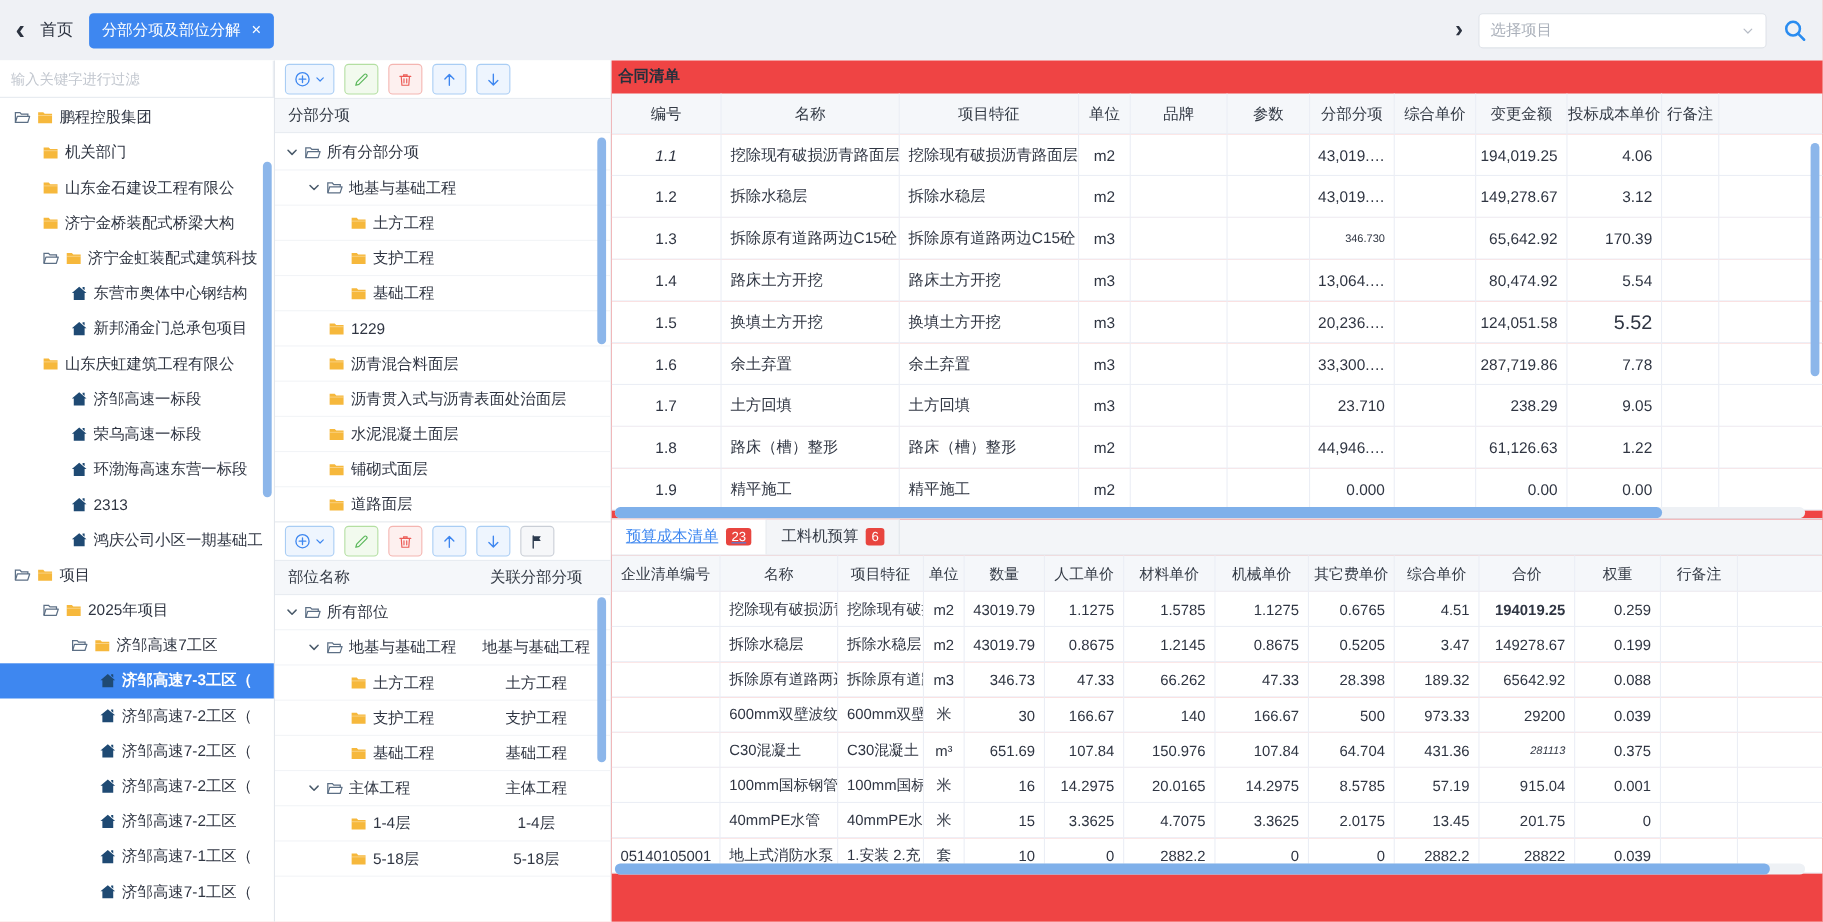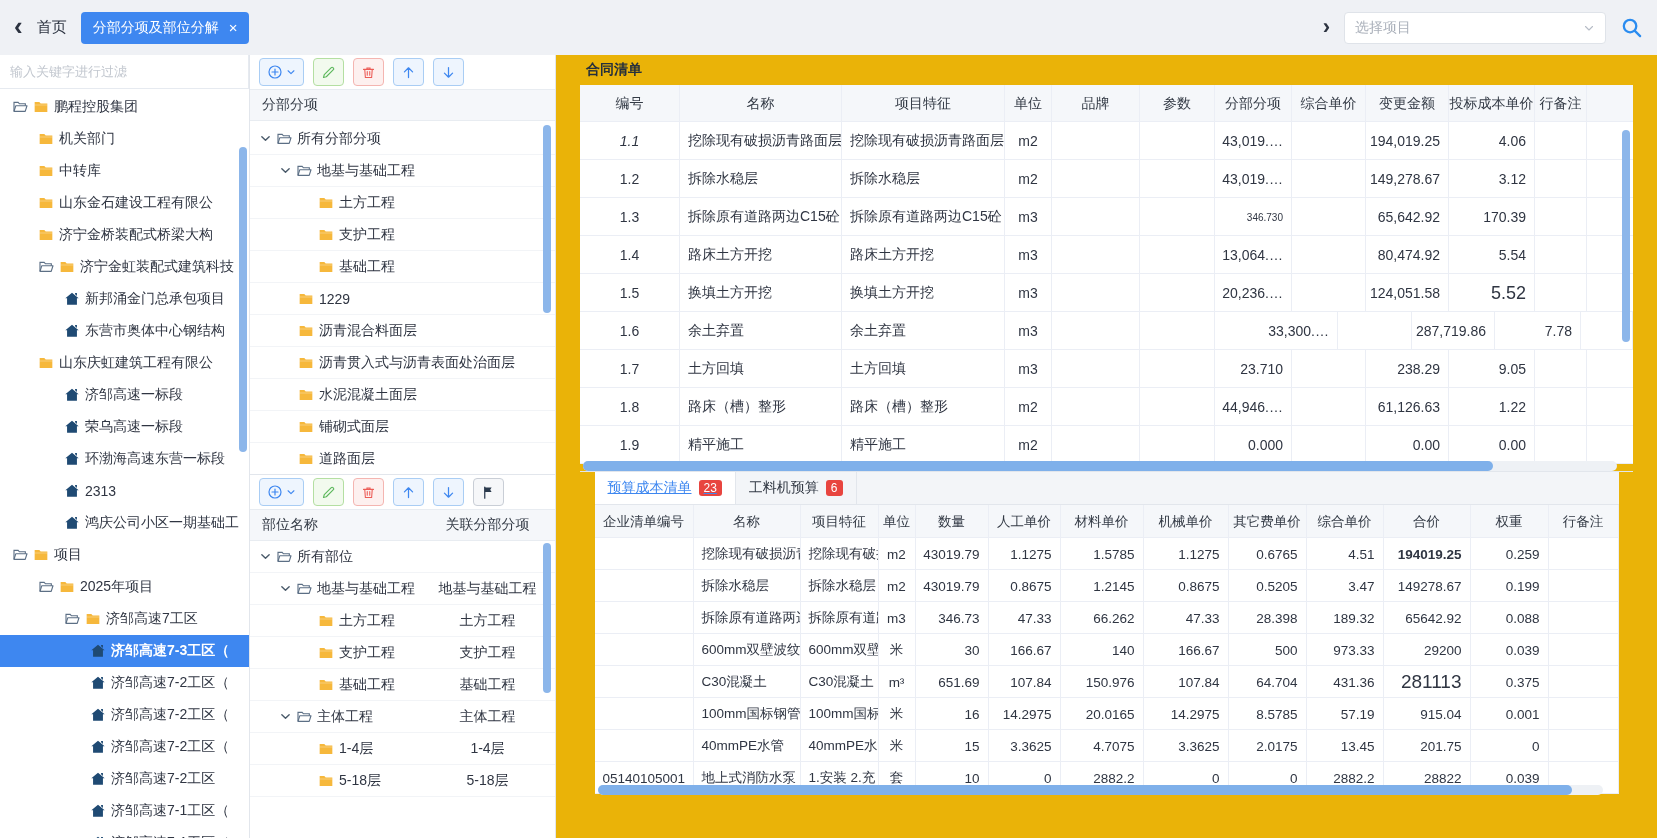--- a/index.html
+++ b/index.html
@@ -16,21 +16,21 @@
   .flex-spacer { flex:1; }
   .fwd { font-size:22px; color:#2c3340; cursor:pointer; font-weight:bold; line-height:1; margin-top:-2px; }
   .proj-select { width:262px; height:32px; background:#fff; border:1px solid #dfe3e9; border-radius:4px; display:flex; align-items:center; justify-content:space-between; padding:0 10px; cursor:pointer; }
   .proj-select .ph { color:#aab0ba; font-size:14px; }
   .search-wrap { cursor:pointer; display:flex; align-items:center; }
 
   
   .main { flex:1; display:flex; min-height:0; }
   .sidebar { width:250px; background:#fff; border-right:1px solid #e2e6ec; position:relative; overflow:hidden; flex-shrink:0; }
   .middle { width:306px; border-right:1px solid #e2e6ec; display:flex; flex-direction:column; background:#fff; flex-shrink:0; }
-  .right { flex:1; min-width:0; display:flex; flex-direction:column; background:#eab308;align-items:center; }
+  .right { flex:1; min-width:0; display:flex; flex-direction:column; background:#ef4444; }
 
   
   .filter { width:100%; height:34px; border:1px solid #e6eaf0; border-left:none; border-top:none; padding:0 10px; font-size:13px; outline:none; color:#333; font-family:inherit; display:block; }
   .filter::placeholder { color:#c2c7cf; }
   .tree { padding-top:2px; }
   .tree-row { height:32px; display:flex; align-items:center; gap:5px; white-space:nowrap; overflow:hidden; cursor:pointer; font-size:14px; color:#2f3542; }
   .tree-row.selected { background:#3e87f0; color:#fff; font-weight:bold; }
   .icn { display:inline-flex; align-items:center; flex-shrink:0; }
   .lbl { overflow:hidden; white-space:nowrap; }
   .caret-ph { width:13px; flex-shrink:0; display:inline-block; }
@@ -138,72 +138,63 @@
             </span>
             <span class="lbl">机关部门</span>
           </div>
           <div class="tree-row" style="padding-left: 38px;">
             <span class="icn">
               <svg viewBox="0 0 24 24" width="16" height="16">
                 <path d="M2.5 19.5V4.5h7l2 2.2h10v12.8z" fill="#f6b83c"></path>
                 <path d="M2.5 9h19" stroke="#fff" stroke-width="0.8" opacity="0.6"></path>
               </svg>
             </span>
-            <span class="lbl">中转库</span>
+            <span class="lbl">山东金石建设工程有限公</span>
           </div>
           <div class="tree-row" style="padding-left: 38px;">
             <span class="icn">
               <svg viewBox="0 0 24 24" width="16" height="16">
                 <path d="M2.5 19.5V4.5h7l2 2.2h10v12.8z" fill="#f6b83c"></path>
                 <path d="M2.5 9h19" stroke="#fff" stroke-width="0.8" opacity="0.6"></path>
               </svg>
             </span>
-            <span class="lbl">山东金石建设工程有限公</span>
+            <span class="lbl">济宁金桥装配式桥梁大构</span>
           </div>
           <div class="tree-row" style="padding-left: 38px;">
+            <span class="icn">
+              <svg viewBox="0 0 24 24" width="16" height="16">
+                <path d="M3 18.5V5h6.2l2 2.2H20v3" fill="none" stroke="#5c6f85" stroke-width="1.7"></path>
+                <path d="M3 18.5l2.6-8.3h16.9l-2.7 8.3z" fill="none" stroke="#5c6f85" stroke-width="1.7" stroke-linejoin="round"></path>
+              </svg>
+            </span>
             <span class="icn">
               <svg viewBox="0 0 24 24" width="16" height="16">
                 <path d="M2.5 19.5V4.5h7l2 2.2h10v12.8z" fill="#f6b83c"></path>
                 <path d="M2.5 9h19" stroke="#fff" stroke-width="0.8" opacity="0.6"></path>
               </svg>
             </span>
-            <span class="lbl">济宁金桥装配式桥梁大构</span>
-          </div>
-          <div class="tree-row" style="padding-left: 38px;">
-            <span class="icn">
-              <svg viewBox="0 0 24 24" width="16" height="16">
-                <path d="M3 18.5V5h6.2l2 2.2H20v3" fill="none" stroke="#5c6f85" stroke-width="1.7"></path>
-                <path d="M3 18.5l2.6-8.3h16.9l-2.7 8.3z" fill="none" stroke="#5c6f85" stroke-width="1.7" stroke-linejoin="round"></path>
-              </svg>
-            </span>
-            <span class="icn">
-              <svg viewBox="0 0 24 24" width="16" height="16">
-                <path d="M2.5 19.5V4.5h7l2 2.2h10v12.8z" fill="#f6b83c"></path>
-                <path d="M2.5 9h19" stroke="#fff" stroke-width="0.8" opacity="0.6"></path>
-              </svg>
-            </span>
             <span class="lbl">济宁金虹装配式建筑科技</span>
           </div>
           <div class="tree-row" style="padding-left: 64px;">
             <span class="icn">
               <svg viewBox="0 0 24 24" width="16" height="16">
                 <path d="M12 2.5L22 11h-2.6v9.5H4.6V11H2z" fill="#1f4a73"></path>
                 <path d="M16.6 3h2.8v4.4l-2.8-2.4z" fill="#1f4a73"></path>
               </svg>
             </span>
+            <span class="lbl">东营市奥体中心钢结构</span>
+          </div>
+          <div class="tree-row" style="padding-left: 64px;">
+            <span class="icn">
+              <svg viewBox="0 0 24 24" width="16" height="16">
+                <path d="M12 2.5L22 11h-2.6v9.5H4.6V11H2z" fill="#1f4a73"></path>
+                <path d="M16.6 3h2.8v4.4l-2.8-2.4z" fill="#1f4a73"></path>
+              </svg>
+            </span>
             <span class="lbl">新邦涌金门总承包项目</span>
-          </div>
-          <div class="tree-row" style="padding-left: 64px;">
-            <span class="icn">
-              <svg viewBox="0 0 24 24" width="16" height="16">
-                <path d="M12 2.5L22 11h-2.6v9.5H4.6V11H2z" fill="#1f4a73"></path>
-                <path d="M16.6 3h2.8v4.4l-2.8-2.4z" fill="#1f4a73"></path>
-              </svg>
-            </span>
-            <span class="lbl">东营市奥体中心钢结构</span>
           </div>
           <div class="tree-row" style="padding-left: 38px;">
             <span class="icn">
               <svg viewBox="0 0 24 24" width="16" height="16">
                 <path d="M2.5 19.5V4.5h7l2 2.2h10v12.8z" fill="#f6b83c"></path>
                 <path d="M2.5 9h19" stroke="#fff" stroke-width="0.8" opacity="0.6"></path>
               </svg>
             </span>
             <span class="lbl">山东庆虹建筑工程有限公</span>
           </div>
@@ -792,21 +783,21 @@
               <div class="tcell" style="width: 86px; height: 38px; font-size: 18px; justify-content: flex-end;">5.52</div>
               <div class="tcell" style="width: 52px; height: 38px; font-size: 14px; justify-content: flex-start;"></div>
             </div>
             <div class="trow" style="height: 38px;">
               <div class="tcell" style="width: 100px; height: 38px; font-size: 14px; justify-content: center;">1.6</div>
               <div class="tcell" style="width: 162px; height: 38px; font-size: 14px; justify-content: flex-start;">余土弃置</div>
               <div class="tcell" style="width: 163px; height: 38px; font-size: 14px; justify-content: flex-start;">余土弃置</div>
               <div class="tcell" style="width: 47px; height: 38px; font-size: 14px; justify-content: center;">m3</div>
               <div class="tcell" style="width: 88px; height: 38px; font-size: 14px; justify-content: center;"></div>
               <div class="tcell" style="width: 75px; height: 38px; font-size: 14px; justify-content: center;"></div>
-              <div class="tcell" style="width: 77px; height: 38px; font-size: 14px; justify-content: flex-end; margin-left: 46px;">33,300.…</div>
+              <div class="tcell" style="width: 77px; height: 38px; font-size: 14px; justify-content: flex-end;">33,300.…</div>
               <div class="tcell" style="width: 74px; height: 38px; font-size: 14px; justify-content: flex-end;"></div>
               <div class="tcell" style="width: 83px; height: 38px; font-size: 14px; justify-content: flex-end;">287,719.86</div>
               <div class="tcell" style="width: 86px; height: 38px; font-size: 14px; justify-content: flex-end;">7.78</div>
               <div class="tcell" style="width: 52px; height: 38px; font-size: 14px; justify-content: flex-start;"></div>
             </div>
             <div class="trow" style="height: 38px;">
               <div class="tcell" style="width: 100px; height: 38px; font-size: 14px; justify-content: center;">1.7</div>
               <div class="tcell" style="width: 162px; height: 38px; font-size: 14px; justify-content: flex-start;">土方回填</div>
               <div class="tcell" style="width: 163px; height: 38px; font-size: 14px; justify-content: flex-start;">土方回填</div>
               <div class="tcell" style="width: 47px; height: 38px; font-size: 14px; justify-content: center;">m3</div>
@@ -941,21 +932,21 @@
               <div class="tcell" style="width: 99px; height: 32px; font-size: 13.5px; justify-content: flex-start;"></div>
               <div class="tcell" style="width: 107px; height: 32px; font-size: 13.5px; justify-content: flex-start;">C30混凝土</div>
               <div class="tcell" style="width: 78px; height: 32px; font-size: 13.5px; justify-content: flex-start;">C30混凝土</div>
               <div class="tcell" style="width: 37px; height: 32px; font-size: 13.5px; justify-content: center;">m³</div>
               <div class="tcell" style="width: 73px; height: 32px; font-size: 13.5px; justify-content: flex-end;">651.69</div>
               <div class="tcell" style="width: 72px; height: 32px; font-size: 13.5px; justify-content: flex-end;">107.84</div>
               <div class="tcell" style="width: 83px; height: 32px; font-size: 13.5px; justify-content: flex-end;">150.976</div>
               <div class="tcell" style="width: 85px; height: 32px; font-size: 13.5px; justify-content: flex-end;">107.84</div>
               <div class="tcell" style="width: 78px; height: 32px; font-size: 13.5px; justify-content: flex-end;">64.704</div>
               <div class="tcell" style="width: 77px; height: 32px; font-size: 13.5px; justify-content: flex-end;">431.36</div>
-              <div class="tcell" style="width: 87px; height: 32px; font-size: 19px; justify-content: flex-end;">281113</div>
+              <div class="tcell" style="width: 87px; height: 32px; font-size: 10px; justify-content: flex-end; font-style: italic;">281113</div>
               <div class="tcell" style="width: 78px; height: 32px; font-size: 13.5px; justify-content: flex-end;">0.375</div>
               <div class="tcell" style="width: 70px; height: 32px; font-size: 13.5px; justify-content: flex-start;"></div>
             </div>
             <div class="trow" style="height: 32px;">
               <div class="tcell" style="width: 99px; height: 32px; font-size: 13.5px; justify-content: flex-start;"></div>
               <div class="tcell" style="width: 107px; height: 32px; font-size: 13.5px; justify-content: flex-start;">100mm国标钢管</div>
               <div class="tcell" style="width: 78px; height: 32px; font-size: 13.5px; justify-content: flex-start;">100mm国标钢管</div>
               <div class="tcell" style="width: 37px; height: 32px; font-size: 13.5px; justify-content: center;">米</div>
               <div class="tcell" style="width: 73px; height: 32px; font-size: 13.5px; justify-content: flex-end;">16</div>
               <div class="tcell" style="width: 72px; height: 32px; font-size: 13.5px; justify-content: flex-end;">14.2975</div>

